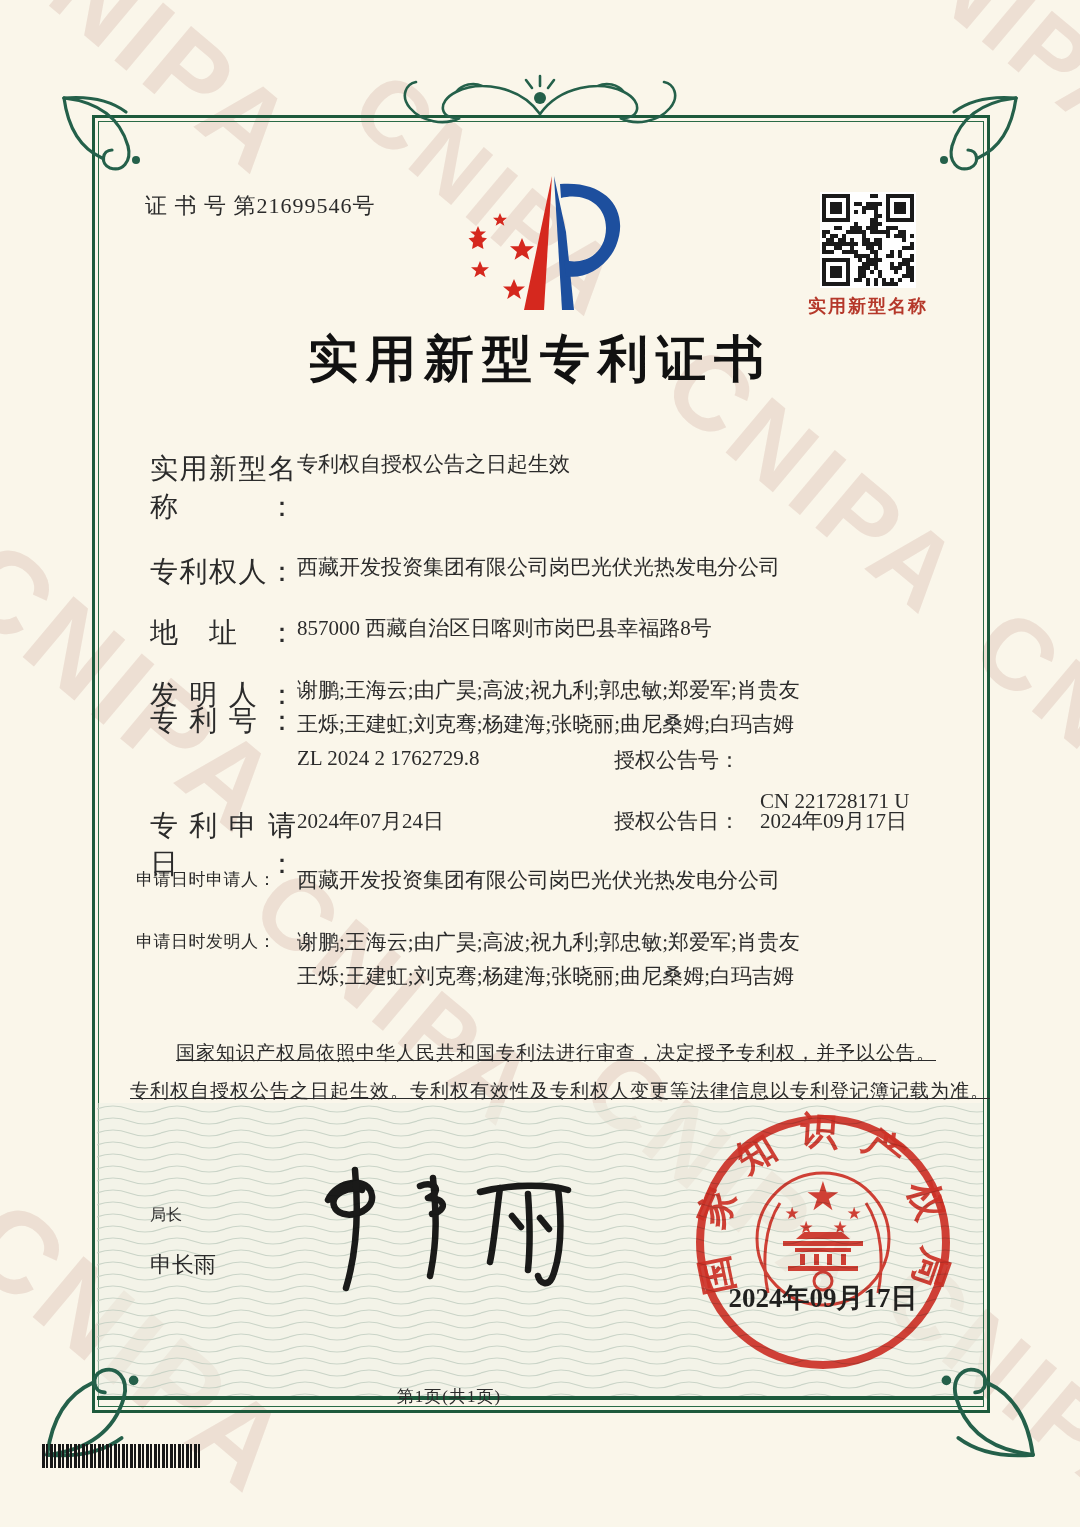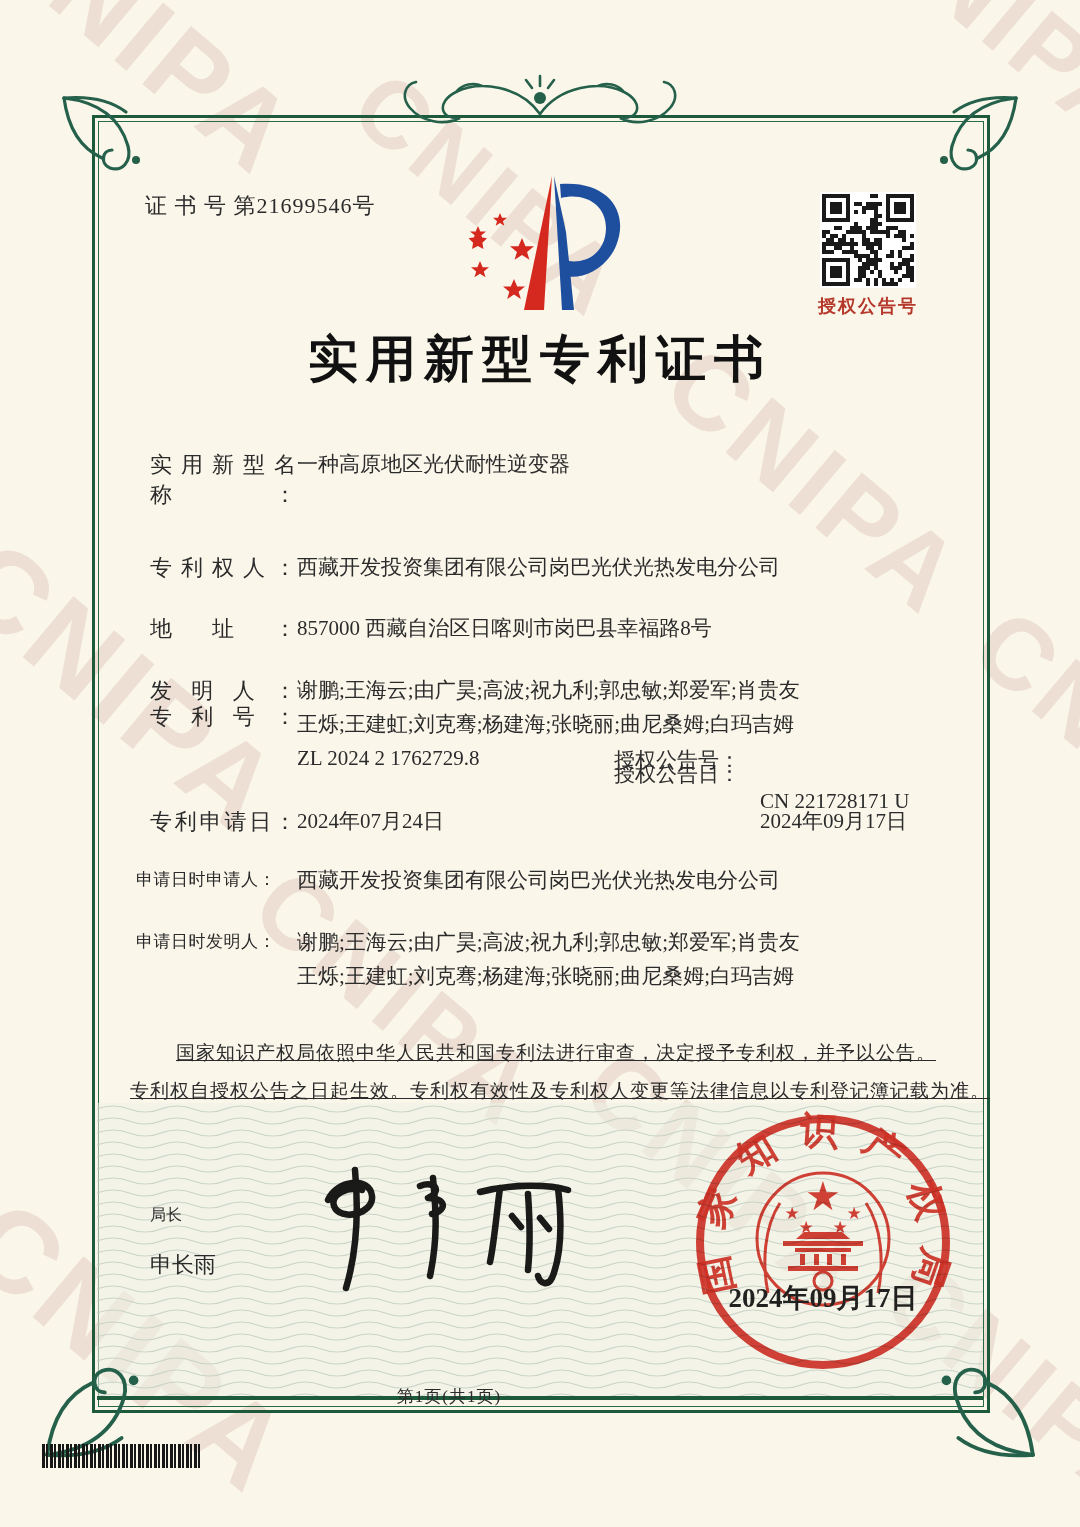--- a/index.html
+++ b/index.html
@@ -20,21 +20,21 @@
   
   .cert-no{position:absolute;left:145px;top:191px;font-size:22px;letter-spacing:1px;z-index:5;}
   .logo{position:absolute;left:448px;top:172px;z-index:5;}
   .qr-wrap{position:absolute;left:820px;top:192px;width:96px;height:96px;background:#fff;z-index:5;}
   .qr-wrap svg{position:absolute;left:2px;top:2px;}
   .qr-caption{position:absolute;left:785px;top:294px;width:166px;text-align:center;
       font-size:18px;font-weight:bold;color:#b5382a;letter-spacing:2px;z-index:5;}
   .title{position:absolute;left:0;top:326px;width:1080px;text-align:center;
       font-size:50px;font-weight:bold;letter-spacing:8px;color:#111;z-index:5;}
   
-  .lbl{position:absolute;left:150px;width:146px;font-size:22px;text-align:justify;
+  .lbl{position:absolute;left:150px;width:146px;font-size:28px;text-align:justify;
        text-align-last:justify;z-index:5;}
   .lbl-small{position:absolute;left:136px;font-size:17px;letter-spacing:0.5px;z-index:5;}
   .val{position:absolute;left:297px;font-size:21px;z-index:5;}
   .rlbl{position:absolute;left:614px;font-size:21px;z-index:5;}
   .rval{position:absolute;left:760px;font-size:21px;z-index:5;}
   .stmt{position:absolute;font-size:19px;letter-spacing:1px;z-index:5;text-decoration:underline;}
   
   .sig-title{position:absolute;left:150px;top:1205px;font-size:16px;z-index:6;}
   .sig-name{position:absolute;left:150px;top:1250px;font-size:22px;z-index:6;}
   .sig-svg{position:absolute;left:300px;top:1158px;z-index:6;mix-blend-mode:multiply;}
@@ -300,45 +300,45 @@
       <rect x="4" y="4" width="20" height="20" fill="#fff"></rect>
       <rect x="8" y="8" width="12" height="12"></rect>
       <rect x="64" y="0" width="28" height="28"></rect>
       <rect x="68" y="4" width="20" height="20" fill="#fff"></rect>
       <rect x="72" y="8" width="12" height="12"></rect>
       <rect x="0" y="64" width="28" height="28"></rect>
       <rect x="4" y="68" width="20" height="20" fill="#fff"></rect>
       <rect x="8" y="72" width="12" height="12"></rect>
     </svg>
 </div>
-<div class="qr-caption">授权公告号</div>
+<div class="qr-caption">实用新型名称</div>
 
 <div class="title">实用新型专利证书</div>
 
 <span class="lbl" style="top:450px;">实用新型名称：</span>
-<span class="val" style="top:450px;">一种高原地区光伏耐性逆变器</span>
+<span class="val" style="top:450px;">专利权自授权公告之日起生效</span>
 
 <span class="lbl" style="top:553px;">专利权人：</span>
 <span class="val" style="top:553px;">西藏开发投资集团有限公司岗巴光伏光热发电分公司</span>
 
 <span class="lbl" style="top:614px;">地址：</span>
 <span class="val" style="top:614px;">857000 西藏自治区日喀则市岗巴县幸福路8号</span>
 
 <span class="lbl" style="top:676px;">发明人：</span>
 <span class="val" style="top:676px;">谢鹏;王海云;由广昊;高波;祝九利;郭忠敏;郑爱军;肖贵友</span>
 <span class="val" style="top:710px;">王烁;王建虹;刘克骞;杨建海;张晓丽;曲尼桑姆;白玛吉姆</span>
 
 <span class="lbl" style="top:702px;">专利号：</span>
 <span class="val" style="top:746px;">ZL 2024 2 1762729.8</span>
 <span class="rlbl" style="top:746px;">授权公告号：</span>
 <span class="rval" style="top:746px;margin-top:43px;">CN 221728171 U</span>
 
 <span class="lbl" style="top:807px;">专利申请日：</span>
 <span class="val" style="top:807px;">2024年07月24日</span>
-<span class="rlbl" style="top:760px;font-family:Liberation Mono, monospace;">授权公告日：</span>
+<span class="rlbl" style="top:807px;font-family:Liberation Mono, monospace;">授权公告日：</span>
 <span class="rval" style="top:807px;">2024年09月17日</span>
 
 <span class="lbl-small" style="top:868px;">申请日时申请人：</span>
 <span class="val" style="top:866px;">西藏开发投资集团有限公司岗巴光伏光热发电分公司</span>
 
 <span class="lbl-small" style="top:930px;">申请日时发明人：</span>
 <span class="val" style="top:928px;">谢鹏;王海云;由广昊;高波;祝九利;郭忠敏;郑爱军;肖贵友</span>
 <span class="val" style="top:962px;">王烁;王建虹;刘克骞;杨建海;张晓丽;曲尼桑姆;白玛吉姆</span>
 
 <div class="stmt" style="left:176px;top:1040px;">国家知识产权局依照中华人民共和国专利法进行审查，决定授予专利权，并予以公告。</div>

